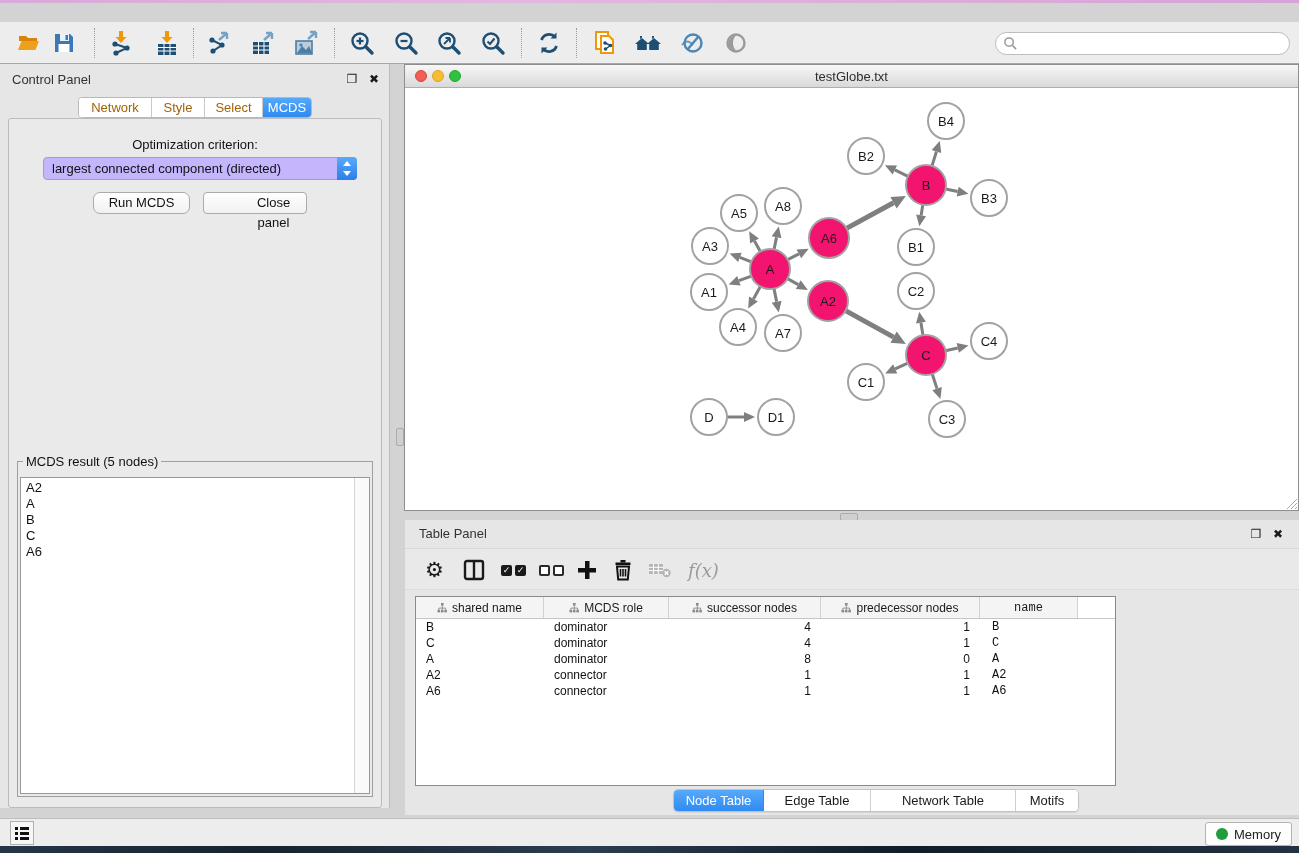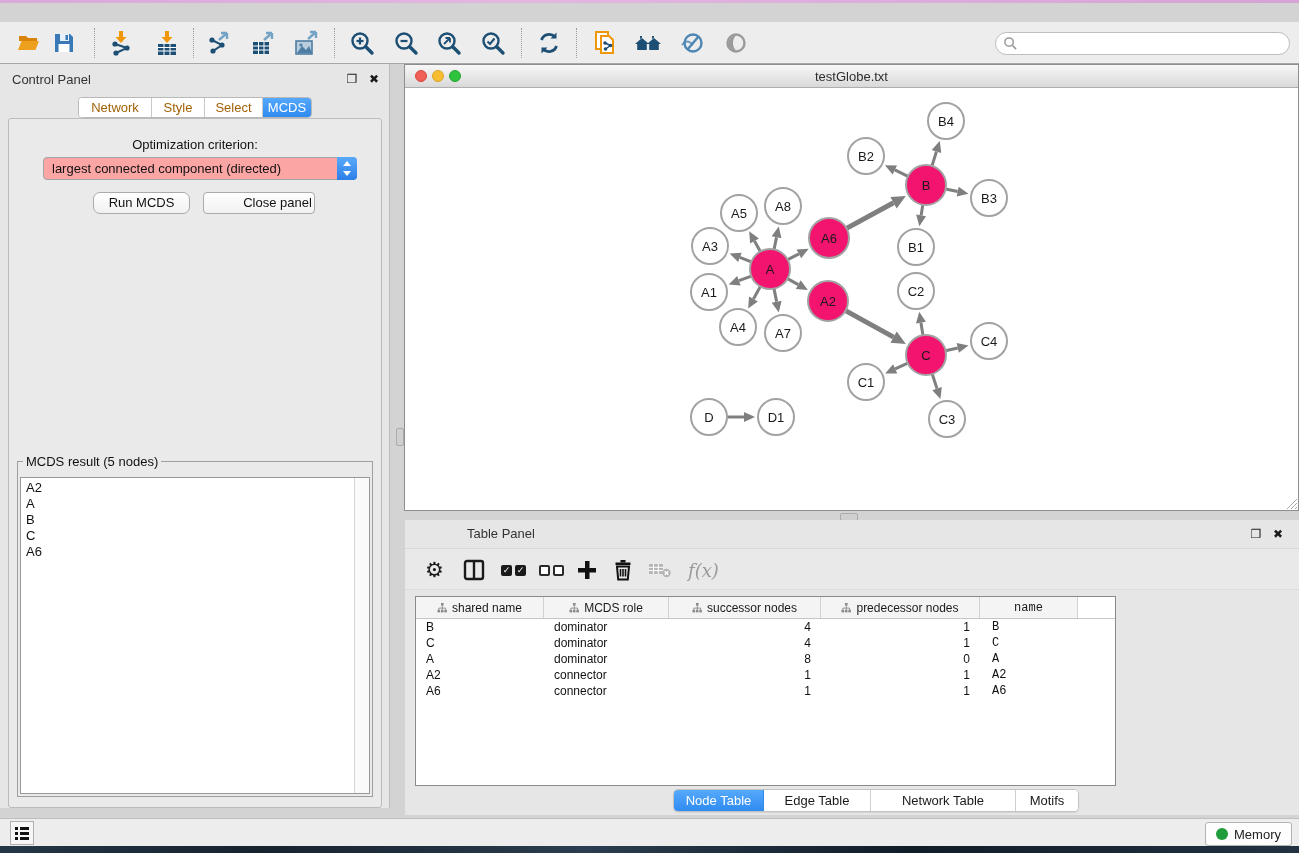--- a/index.html
+++ b/index.html
@@ -35,33 +35,33 @@
   .panel-head { position:relative; height:30px; }
   .panel-title { position:absolute; left:12px; top:8px; color:#333; }
   .panel-btns { position:absolute; right:8px; top:8px; display:flex; gap:8px; color:#1a1a1a; font-size:12px; }
   .panel-btn { width:14px; height:14px; text-align:center; line-height:14px; cursor:default; }
   .seg-tabs { position:absolute; left:78px; top:33px; height:21px; display:flex; border:1px solid #b9b9b9; border-radius:4px; background:#fff; overflow:hidden; }
   .seg-tab { height:100%; line-height:19px; text-align:center; color:#a16207; border-right:1px solid #c9c9c9; background:#fff; }
   .seg-tab:last-child { border-right:none; }
   .seg-tab.active { background:linear-gradient(#55a8fb,#2f8bf1); color:#fff; border-right-color:#2f8bf1; }
   .cp-content { position:absolute; left:8px; top:54px; width:374px; height:690px; background:#eaeaea; border:1px solid #bcbcbc; border-radius:3px; }
   .opt-label { position:absolute; left:0; width:100%; top:18px; text-align:center; color:#111; }
-  .mcds-select { position:absolute; left:34px; top:38px; width:314px; height:23px; background:#fca5a5;
+  .mcds-select { position:absolute; left:34px; top:38px; width:314px; height:23px; background:#c4b5fd;
     border:1px solid #a4a4a4; border-radius:4px; display:flex; align-items:center; }
   .mcds-select .sel-text { flex:1; padding-left:8px; color:#111; white-space:nowrap; overflow:hidden; }
   .sel-stepper { width:20px; height:23px; margin:-1px -1px -1px 0; border-radius:0 4px 4px 0;
     background:linear-gradient(#5aaaf9,#2c7ee9); position:relative; }
   .sel-stepper .up, .sel-stepper .dn { position:absolute; left:50%; transform:translateX(-50%);
     width:0; height:0; border-left:4px solid transparent; border-right:4px solid transparent; }
   .sel-stepper .up { top:4px; border-bottom:5px solid #fff; }
   .sel-stepper .dn { bottom:4px; border-top:5px solid #fff; }
   .cp-btn { position:absolute; top:73px; height:22px; background:linear-gradient(#ffffff,#f1f1f1);
     border:1px solid #ababab; border-radius:4px; text-align:center; color:#111; font-size:13px; line-height:20px; }
   .btn-run { left:84px; width:97px;border-radius:7px; }
-  .btn-close { left:194px; width:112px;padding-left:37px; }
+  .btn-close { left:194px; width:104px;padding-left:37px; }
   .mcds-fieldset { position:absolute; left:8px; right:8px; top:335px; bottom:10px;
     border:1px solid #9e9e9e; border-radius:0; padding:0 2px 2px 2px; background:transparent; }
   .mcds-fieldset legend { font-size:13px; color:#111; padding:0 3px; margin-left:3px; }
   .mcds-list { position:absolute; left:2px; right:2px; top:8px; bottom:2px; background:#fff; border:1px solid #989898; overflow:hidden; }
   .mcds-scroll { position:absolute; right:0; top:0; bottom:0; width:15px; background:#fafafa; border-left:1px solid #d6d6d6; }
   .mcds-items { position:absolute; left:0; top:2px; right:16px; }
   .mcds-item { padding-left:5px; height:16px; line-height:16px; color:#111; }
 
   
   .net-window { position:absolute; left:404px; top:0; width:895px; height:447px; background:#fff; border:1px solid #8e8e8e; }
@@ -452,21 +452,21 @@
         <line x1="3" y1="13" x2="13" y2="3" stroke="#a8a8a8"></line>
           <line x1="7" y1="13" x2="13" y2="7" stroke="#a8a8a8"></line>
           <line x1="11" y1="13" x2="13" y2="11" stroke="#a8a8a8"></line>
       </svg>
     </div>
     <div class="divider-handle dh-left"></div>
     <div class="divider-handle dh-bottom"></div>
 
     <div class="table-panel">
       <div class="panel-head">
-        <span class="panel-title" style="left:14px; top:6px;margin-left:48px;">Table Panel</span>
+        <span class="panel-title" style="left:14px; top:6px;">Table Panel</span>
         <span class="panel-btns" style="right:14px; top:7px;">
           <span class="panel-btn">❐</span>
           <span class="panel-btn">✖</span>
         </span>
       </div>
       <div class="tp-toolbar">
         <div class="tp-ic" style="left:20px">
             <span class="gear-glyph">⚙</span>
           </div>
         <div class="tp-ic" style="left:58px">

